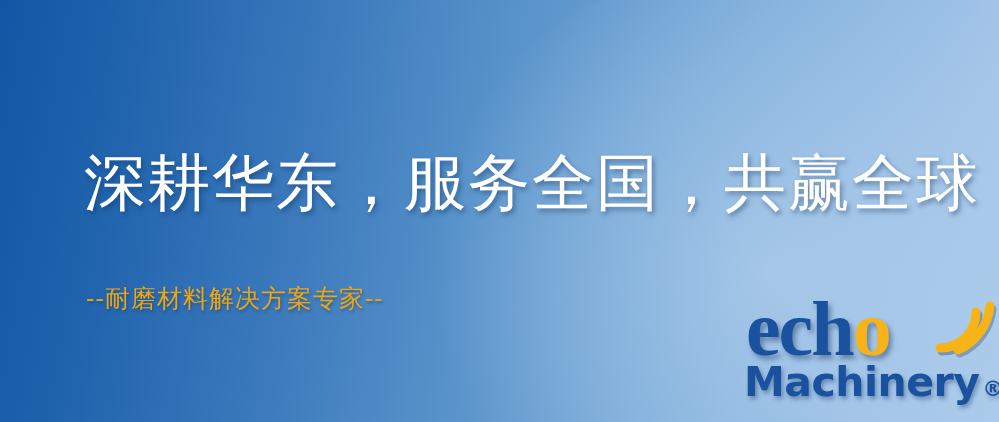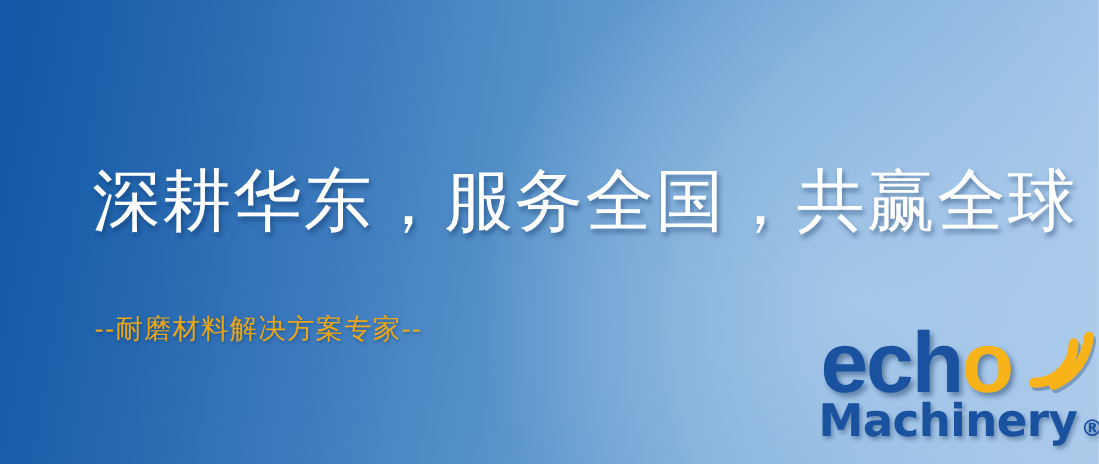--- a/index.html
+++ b/index.html
@@ -83,21 +83,21 @@
     position: absolute;
     left: 0;
     top: 0;
     width: 252px;
     height: 76px;
   }
   .logo-echo {
     position: absolute;
     left: 4px;
     top: -6px;
-    font-family: Liberation Sans, sans-serif;
+    font-family: Liberation Serif, serif;
     font-size: 78px;
     font-weight: bold;
     letter-spacing: -2px;
     color: #1a52a0;
     line-height: 1;
     text-shadow: 3px 4px 5px rgba(20, 50, 95, 0.45);
   }
   .logo-echo .gold-o {
     color: #f8b319;
   }

